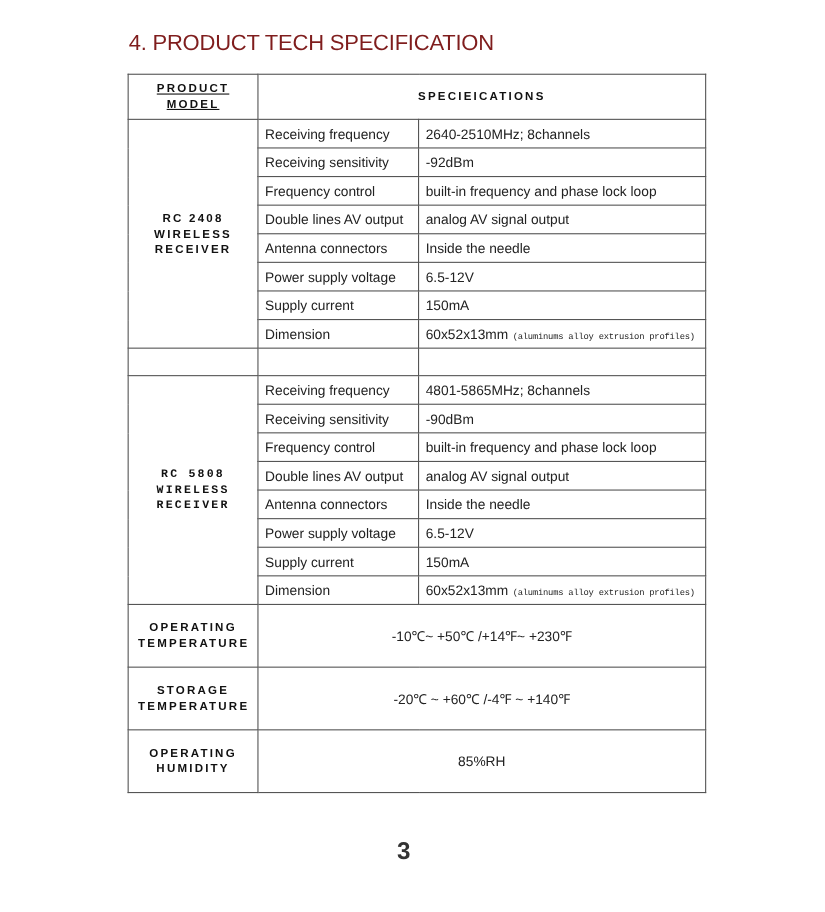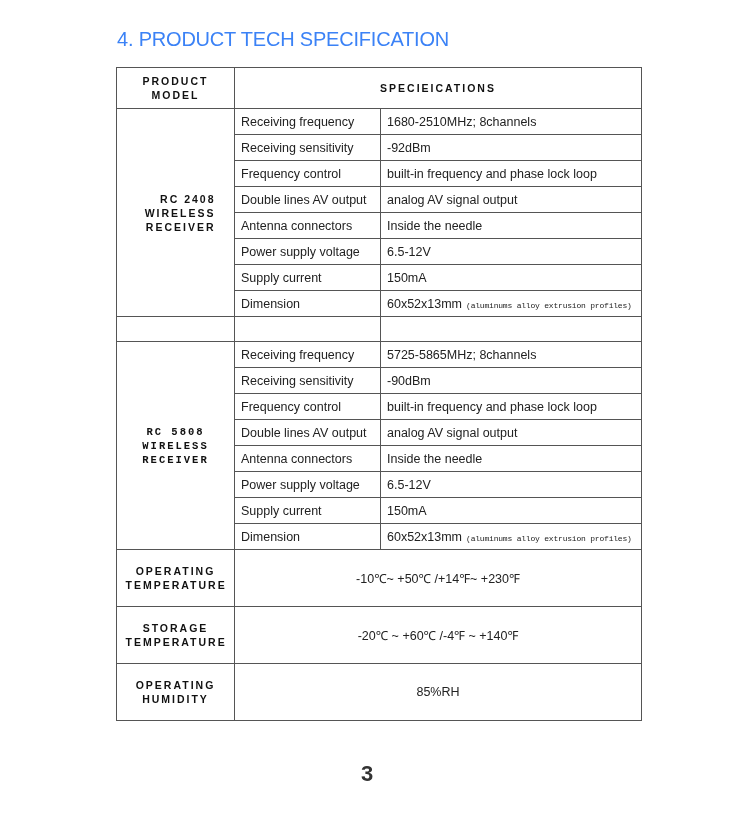--- a/index.html
+++ b/index.html
@@ -1,19 +1,19 @@
 <!DOCTYPE html>
 <html><head>
 <meta charset="utf-8">
 <style>
   html, body { margin: 0; padding: 0; background: #ffffff; }
   body { width: 750px; height: 829px; position: relative; overflow: hidden;
          font-family: "Liberation Sans", sans-serif; color: #1a1a1a; }
   .title { position: absolute; left: 117px; top: 28px; font-size: 20px;
-           font-family: "Liberation Sans", sans-serif; color: #3b82f6; letter-spacing: -0.2px; }
+           font-family: "Liberation Sans", sans-serif; color: #7f1d1d; letter-spacing: -0.2px; }
   table.spec { position: absolute; left: 116px; top: 67px; width: 525px;
                border-collapse: collapse; table-layout: fixed; }
   table.spec td { border: 1.5px solid #555; padding: 0; vertical-align: middle; }
   col.c1 { width: 118px; }
   col.c2 { width: 146px; }
   col.c3 { width: 261px; }
   .hdr-model, .hdr-spec, .model-cell, .cond-label {
     font-weight: bold; font-size: 10.5px; letter-spacing: 2px; text-align: center;
     font-family: "Liberation Sans", sans-serif; color: #111; line-height: 14px; }
   .hdr-row td { height: 40px; }
@@ -32,30 +32,30 @@
 
 <table class="spec">
   <colgroup>
       <col class="c1">
       <col class="c2">
       <col class="c3">
     </colgroup>
   <tbody id="tbody">
     <tr class="hdr-row">
       <td class="hdr-model">
-          <div style="width:80px;margin:0 auto;">PRODUCT MODEL</div>
+          <div style="width:80px;margin:0 auto;text-decoration:underline;">PRODUCT MODEL</div>
         </td>
       <td class="hdr-spec" colspan="2">SPECIEICATIONS</td>
     </tr>
   <tr class="spec-row">
         <td class="model-cell" rowspan="8">
-          <div style="width: 80px; margin: 0px auto; text-align: right;">RC 2408 WIRELESS RECEIVER</div>
+          <div style="width: 80px; margin: 0px auto;">RC 2408 WIRELESS RECEIVER</div>
         </td>
         <td class="k">Receiving frequency</td>
-        <td class="v"><span>1680-2510MHz; 8channels</span></td>
+        <td class="v"><span>2640-2510MHz; 8channels</span></td>
       </tr>
       <tr class="spec-row">
         <td class="k">Receiving sensitivity</td>
         <td class="v"><span>-92dBm</span></td>
       </tr>
       <tr class="spec-row">
         <td class="k">Frequency control</td>
         <td class="v"><span>built-in frequency and phase lock loop</span></td>
       </tr>
       <tr class="spec-row">
@@ -81,21 +81,21 @@
       <tr class="spacer-row">
         <td></td>
         <td></td>
         <td></td>
       </tr>
       <tr class="spec-row">
         <td class="model-cell" rowspan="8">
           <div style="width: 80px; margin: 0px auto; font-family: Liberation Mono, monospace;">RC 5808 WIRELESS RECEIVER</div>
         </td>
         <td class="k">Receiving frequency</td>
-        <td class="v"><span>5725-5865MHz; 8channels</span></td>
+        <td class="v"><span>4801-5865MHz; 8channels</span></td>
       </tr>
       <tr class="spec-row">
         <td class="k">Receiving sensitivity</td>
         <td class="v"><span>-90dBm</span></td>
       </tr>
       <tr class="spec-row">
         <td class="k">Frequency control</td>
         <td class="v"><span>built-in frequency and phase lock loop</span></td>
       </tr>
       <tr class="spec-row">

